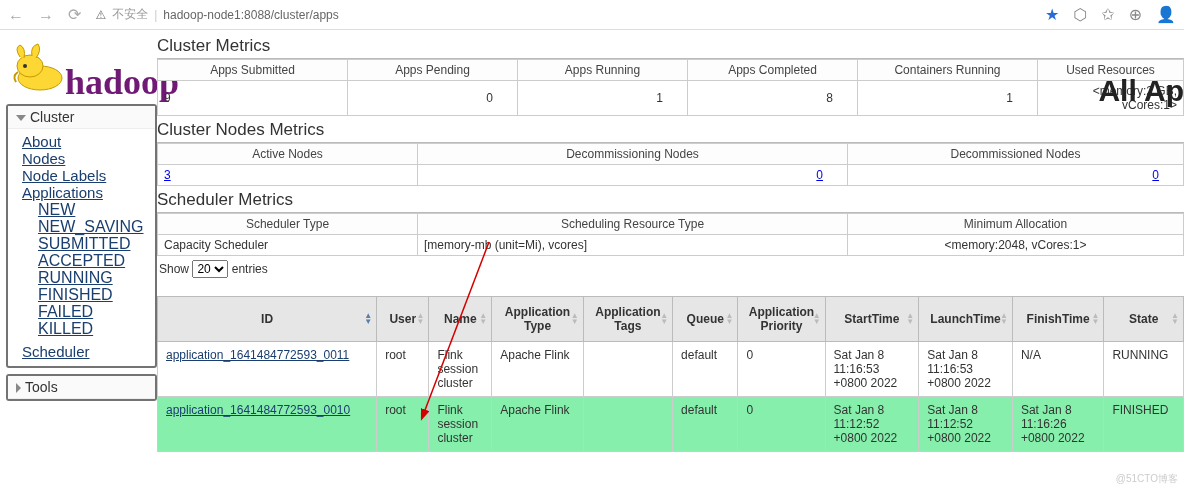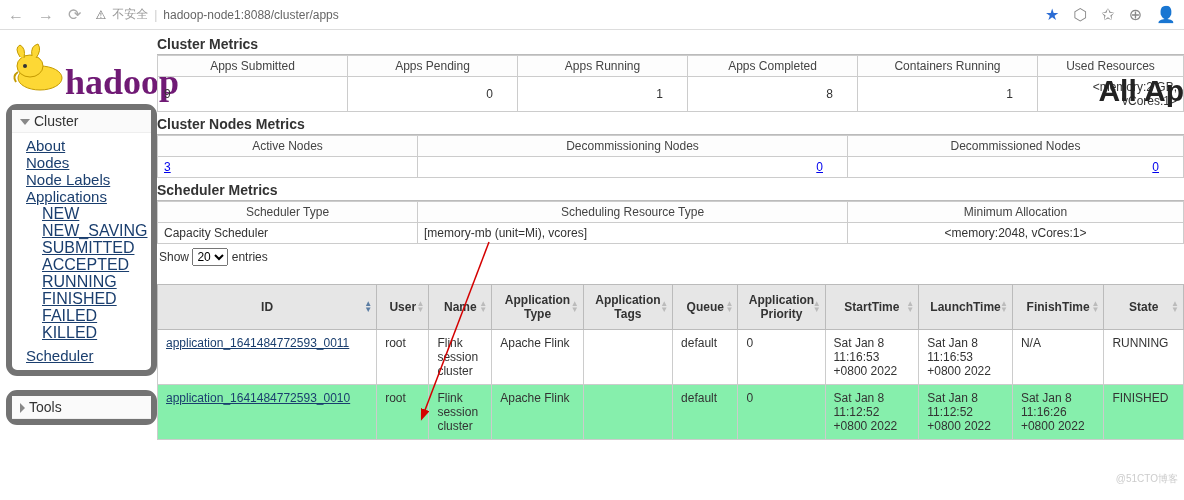--- a/index.html
+++ b/index.html
@@ -9,31 +9,31 @@
   .nav-icons span{font-size:16px;color:#aaa}
   .addr{display:flex;align-items:center;gap:6px;color:#666;font-size:12px}
   .addr .site{color:#999}
   .nav-right{margin-left:auto;display:flex;gap:14px;align-items:center;color:#888}
   .nav-right span{font-size:16px}
   .content{display:flex}
   .side{width:157px;padding:6px 0 6px 6px}
   .logo{position:relative;height:68px;padding:4px 0 0 0;margin-left:-4px}
   .logo-txt{font-family:Georgia,serif;font-weight:bold;font-size:36px;color:#701a75;position:absolute;left:63px;top:25px;letter-spacing:0px}
   .ele{position:absolute;left:8px;top:6px;width:60px;height:50px}
-  .box{border:6px solid #737373;border-radius:11px;margin-bottom:14px;font-size:13px}
+  .box{border:2px solid #737373;border-radius:3px;margin-bottom:6px;font-size:13px}
   .box-head{padding:3px 8px;background:#fafafa;border-bottom:1px solid #eee;font-size:14px}
   .tri{display:inline-block;width:0;height:0;border-top:5px solid transparent;border-bottom:5px solid transparent;border-left:5px solid #888;margin-right:4px;vertical-align:middle}
   .tri.open{border-left:none;border-top:6px solid #888;border-left:5px solid transparent;border-right:5px solid transparent;border-bottom:none}
   .box-body{padding:4px 6px 6px 14px}
   .box-body a{color:#1a3e6e;text-decoration:underline;display:block;line-height:17px;font-size:15px}
   .sub{padding-left:16px}
   .sub a{font-size:16px}
   .main{flex:1;padding:2px 0 0 0;overflow:hidden}
   .page-title{position:absolute;right:0;top:44px;font-size:30px;font-weight:bold;color:#222}
-  .sect{font-size:14px;font-weight:bold;border-bottom:1px solid #bbb;padding:2px 0;margin-top:2px}
+  .sect{font-size:17px;font-weight:normal;border-bottom:1px solid #bbb;padding:2px 0;margin-top:2px}
   table{width:100%;border-collapse:collapse;font-size:12px}
   .mt th{font-weight:normal;color:#444;text-align:center;border:1px solid #ccc;background:#fdfdfd;padding:3px}
   .mt td{border:1px solid #ccc;padding:3px 6px;text-align:left}
   .mt td.num{text-align:right;padding-right:24px}
   .show{padding:4px 0 18px 2px;font-size:12px}
   .show select{font-size:12px}
   .grid{width:100%;border-collapse:collapse}
   .grid th{background:#e6e6e6;border:1px solid #bbb;padding:8px 4px;font-size:12px;font-weight:bold;color:#333;position:relative}
   .grid th .sort{position:absolute;right:4px;top:50%;transform:translateY(-50%);font-size:8px;color:#bbb;line-height:6px}
   .grid th .sort.act{color:#5b7da3}

